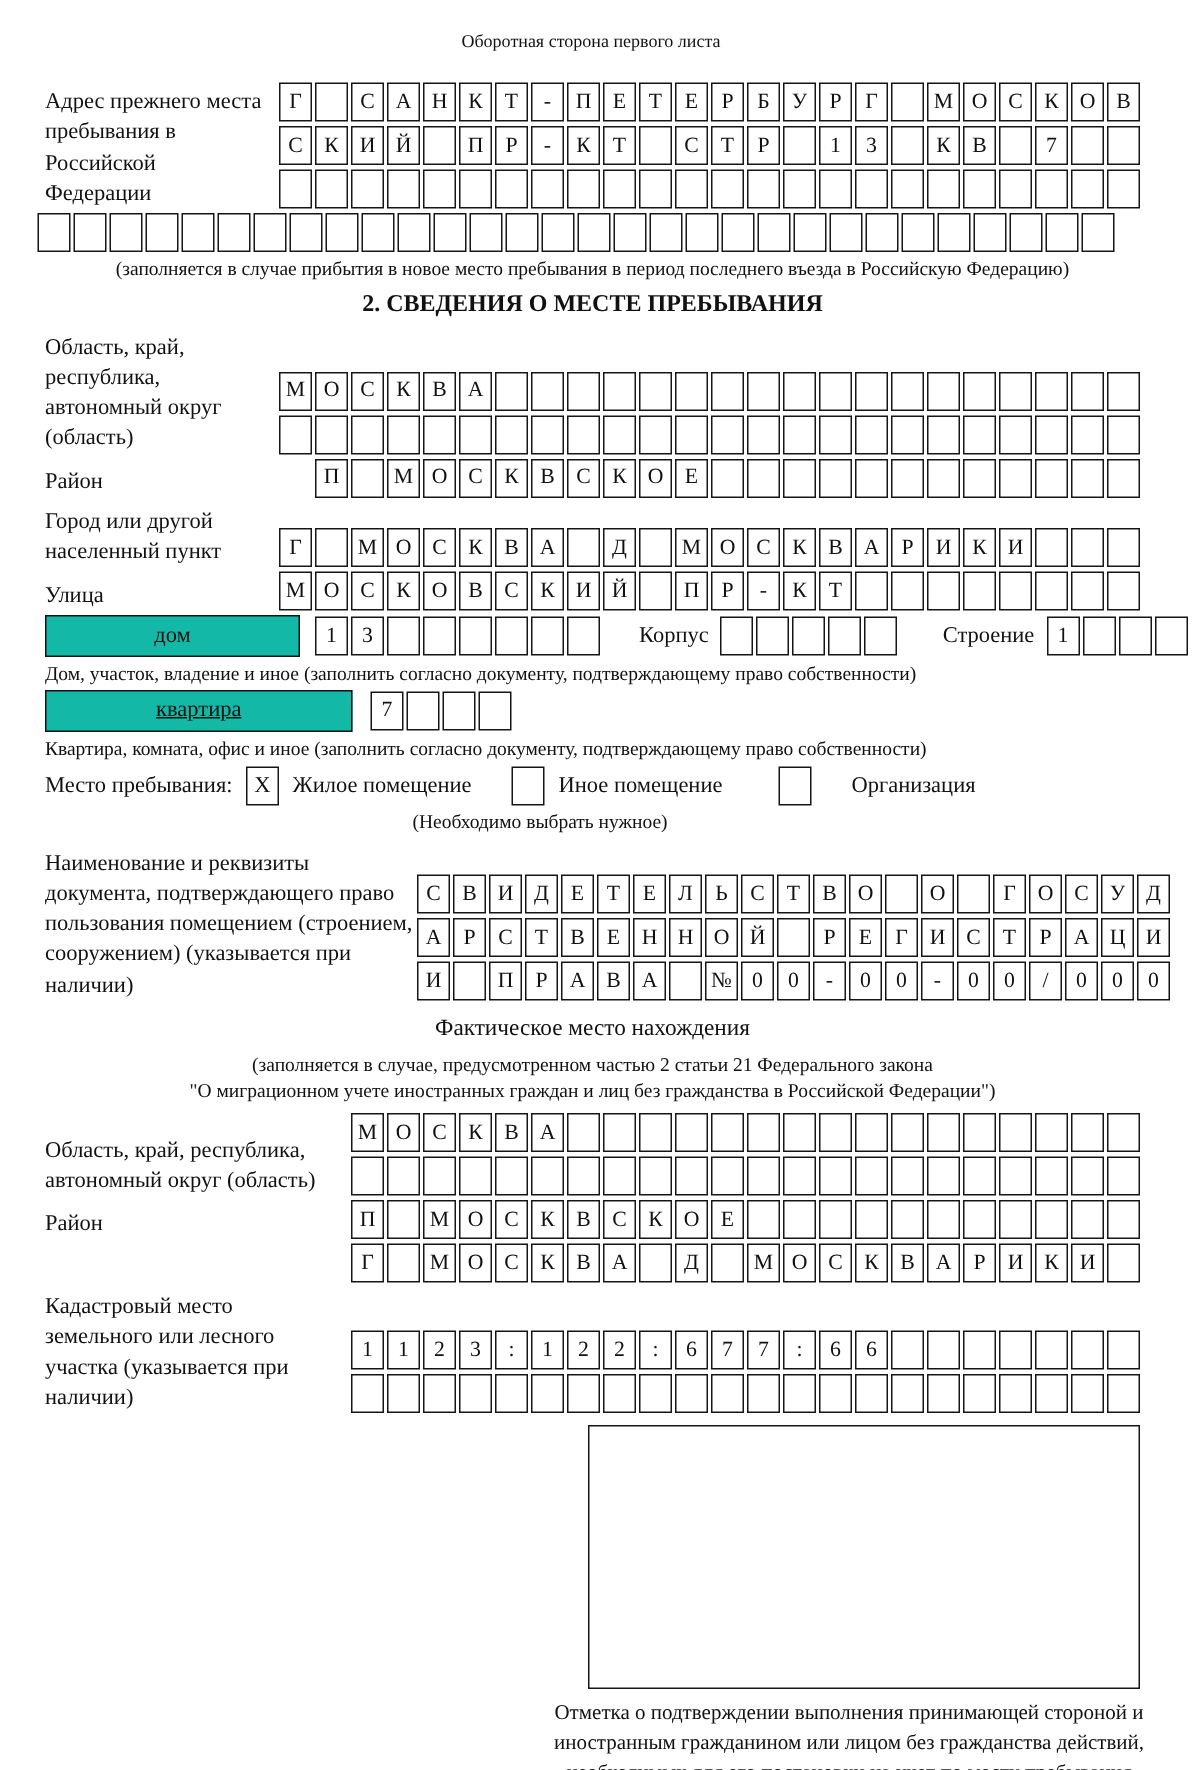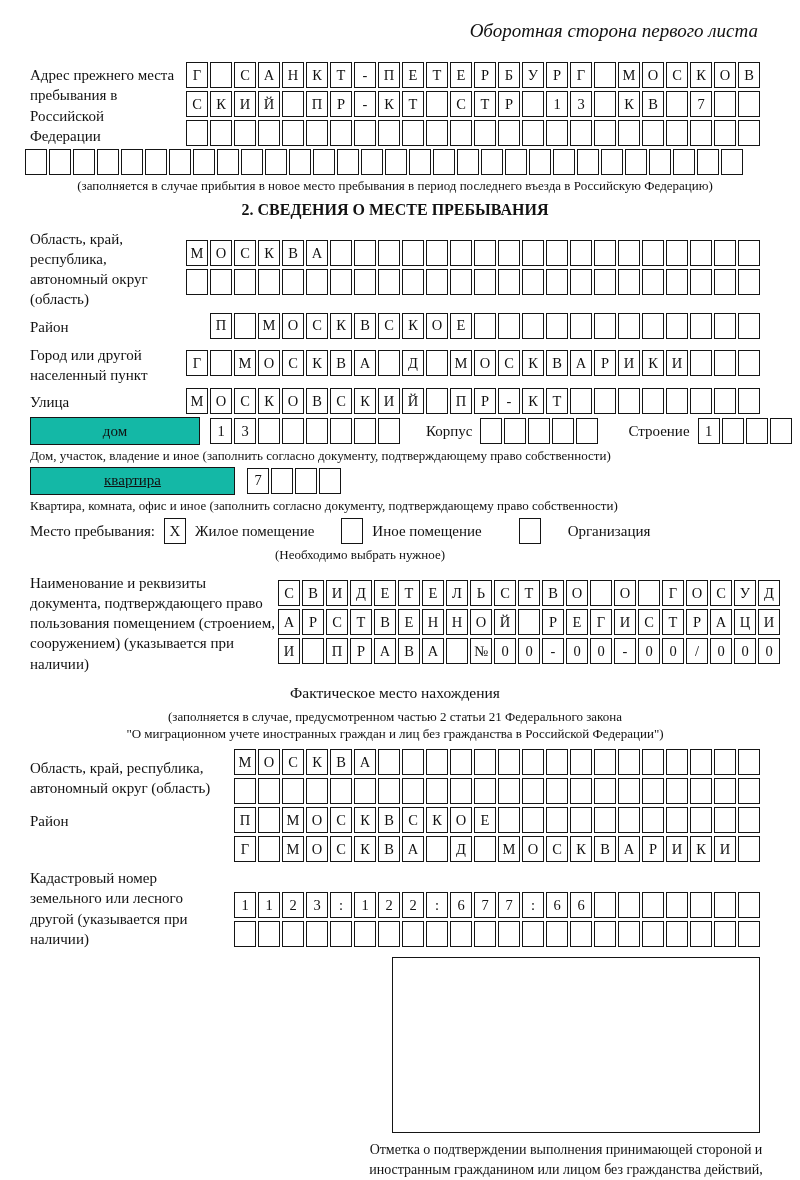--- a/index.html
+++ b/index.html
@@ -3,23 +3,23 @@
 <meta charset="utf-8">
 <style>
   * { box-sizing: border-box; }
   html, body { margin:0; padding:0; background:#fff; }
   body {
     width:800px; height:1180px; overflow:hidden;
     font-family:"Liberation Serif","DejaVu Serif",serif;
     color:#111;
   }
   .page { width:800px; height:1180px; padding:6px 40px 10px 30px; }
-  .header { text-align:right; font-size:19px; margin:14px 2px 20px 0;font-style:italic; }
-
-  .row { display:flex; align-items:center; margin-bottom:3px; }
+  .header { text-align:center; font-size:12px; margin:14px 2px 20px 0; }
+
+  .row { display:flex; align-items:flex-end; margin-bottom:3px; }
   .lbl { flex:none; font-size:15px; line-height:1.35; padding-top:3px; }
   .lbl-b1 { width:148px; }
   .lbl-s2 { width:142px; }
   .lbl-doc { width:248px; }
   .lbl-f  { width:200px; }
 
   .grid { display:flex; gap:2px; margin-left:auto; flex:none; }
   .gridcol { margin-left:auto; display:flex; flex-direction:column; gap:3px; flex:none; }
   .gridcol .grid { margin-left:0; }
   .cell {
@@ -560,21 +560,21 @@
         <span class="cell">А</span>
         <span class="cell">Р</span>
         <span class="cell">И</span>
         <span class="cell">К</span>
         <span class="cell">И</span>
         <span class="cell"></span>
       </div>
   </div>
 
   <div class="row">
-    <div class="lbl lbl-f">Кадастровый номер земельного или лесного другой (указывается при наличии)</div>
+    <div class="lbl lbl-f">Кадастровый место земельного или лесного участка (указывается при наличии)</div>
     <div class="gridcol offset-top">
       <div class="grid">
           <span class="cell">1</span>
           <span class="cell">1</span>
           <span class="cell">2</span>
           <span class="cell">3</span>
           <span class="cell">:</span>
           <span class="cell">1</span>
           <span class="cell">2</span>
           <span class="cell">2</span>

